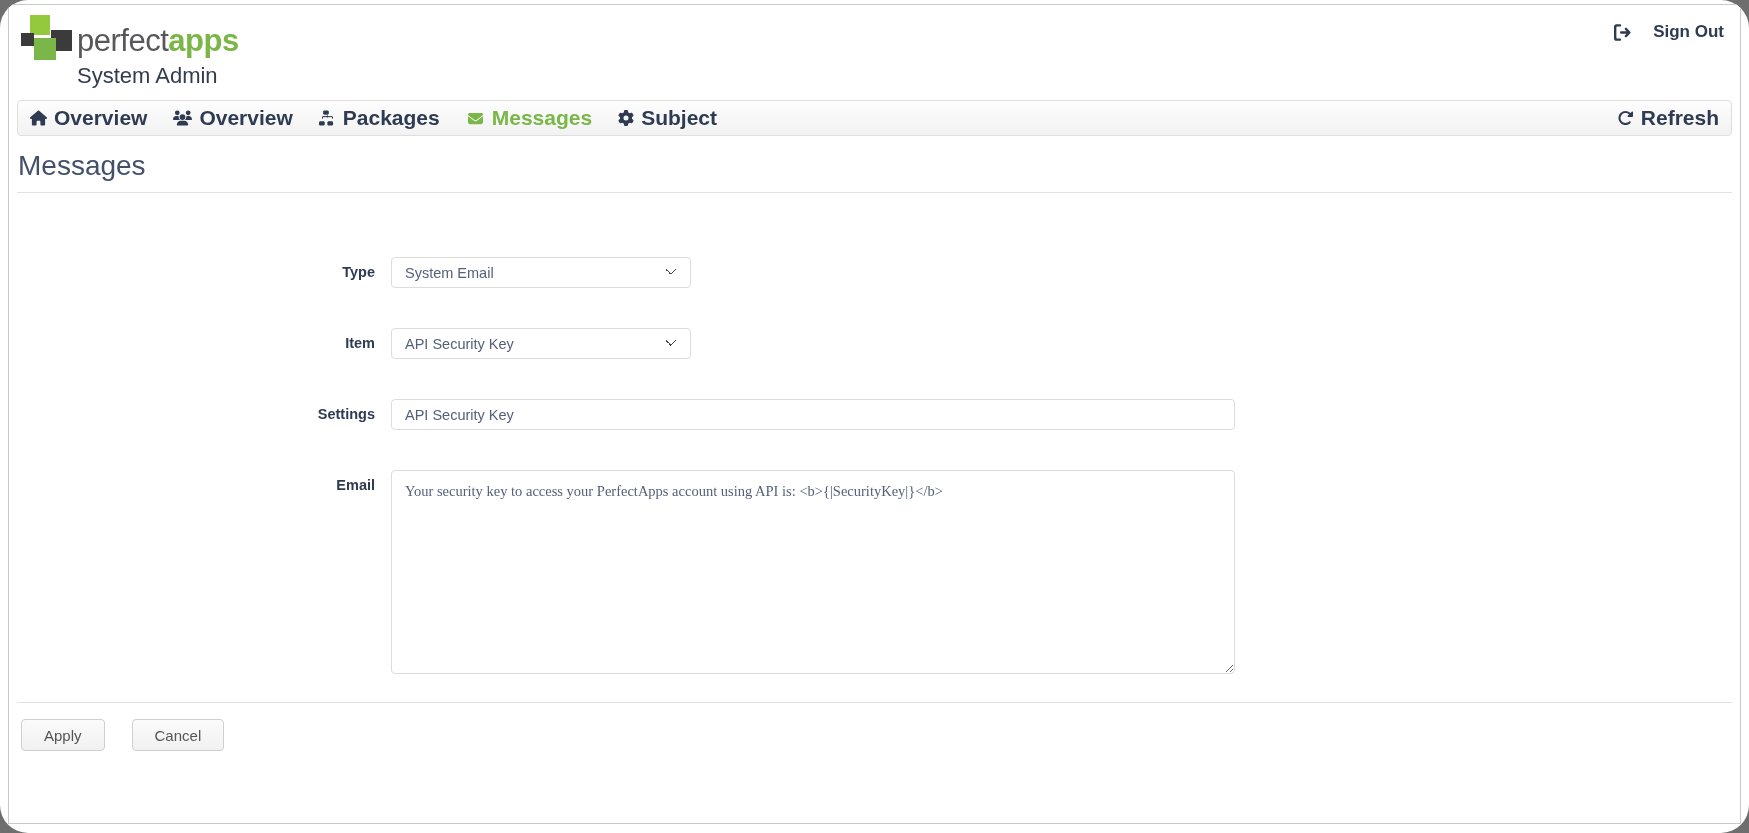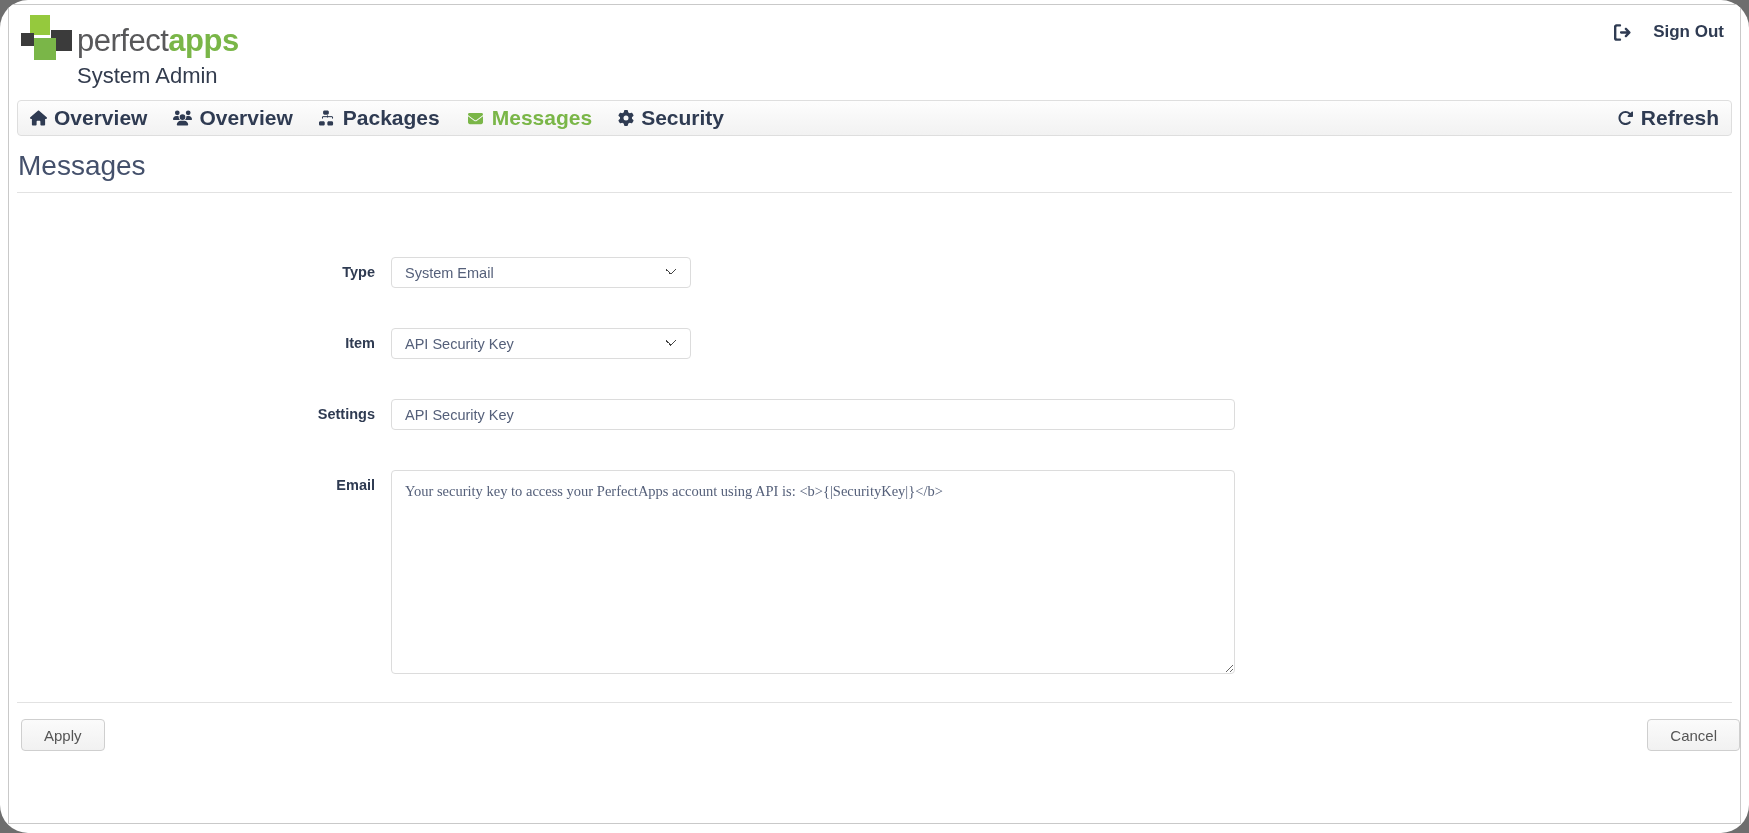--- a/index.html
+++ b/index.html
@@ -225,21 +225,20 @@
 
   .footer-hr {
     border: 0;
     border-top: 1px solid #e2e2e2;
     margin: 24px 8px 0 8px;
   }
   .footer-actions {
     display: flex;
     gap: 27px;
     padding: 16px 0 0 12px;
-    justify-content: space-between;
   }
 </style>
 </head>
 <body>
 
 <div class="viewport">
   <div class="page">
 
     <div class="header">
       <div class="brand">
@@ -306,21 +305,21 @@
         </span>
         <span>Messages</span>
       </a>
 
       <a class="navitem" href="#">
         <span>
           <svg width="16" height="16" viewBox="0 0 512 512" fill="#2f3b52">
               <path d="M495.9 166.6c3.2 8.7 .5 18.4-6.4 24.6l-43.3 39.4c1.1 8.3 1.7 16.8 1.7 25.4s-.6 17.1-1.7 25.4l43.3 39.4c6.9 6.2 9.6 15.9 6.4 24.6c-4.4 11.9-9.7 23.3-15.8 34.3l-4.7 8.1c-6.6 11-14 21.4-22.1 31.2c-5.9 7.2-15.7 9.6-24.5 6.8l-55.7-17.7c-13.4 10.3-28.2 18.9-44 25.4l-12.5 57.1c-2 9.1-9 16.3-18.2 17.8c-13.8 2.3-28 3.5-42.5 3.5s-28.7-1.2-42.5-3.5c-9.2-1.5-16.2-8.7-18.2-17.8l-12.5-57.1c-15.8-6.5-30.6-15.1-44-25.4L83.1 425.9c-8.8 2.8-18.6 .3-24.5-6.8c-8.1-9.8-15.5-20.2-22.1-31.2l-4.7-8.1c-6.1-11-11.4-22.4-15.8-34.3c-3.2-8.7-.5-18.4 6.4-24.6l43.3-39.4C64.6 273.1 64 264.6 64 256s.6-17.1 1.7-25.4L22.4 191.2c-6.9-6.2-9.6-15.9-6.4-24.6c4.4-11.9 9.7-23.3 15.8-34.3l4.7-8.1c6.6-11 14-21.4 22.1-31.2c5.9-7.2 15.7-9.6 24.5-6.8l55.7 17.7c13.4-10.3 28.2-18.9 44-25.4l12.5-57.1c2-9.1 9-16.3 18.2-17.8C227.3 1.2 241.5 0 256 0s28.7 1.2 42.5 3.5c9.2 1.5 16.2 8.7 18.2 17.8l12.5 57.1c15.8 6.5 30.6 15.1 44 25.4l55.7-17.7c8.8-2.8 18.6-.3 24.5 6.8c8.1 9.8 15.5 20.2 22.1 31.2l4.7 8.1c6.1 11 11.4 22.4 15.8 34.3zM256 336a80 80 0 1 0 0-160 80 80 0 1 0 0 160z"></path>
             </svg>
         </span>
-        <span>Security</span>
+        <span>Subject</span>
       </a>
 
       <a class="navitem navright" href="#">
         <span>
           <svg width="17" height="16" viewBox="0 0 512 512" fill="#2f3b52">
               <path d="M463.5 224H472c13.3 0 24-10.7 24-24V72c0-9.7-5.8-18.5-14.8-22.2s-19.3-1.7-26.2 5.2L413.4 96.6c-87.6-86.5-228.7-86.2-315.8 1c-87.5 87.5-87.5 229.3 0 316.8s229.3 87.5 316.8 0c12.5-12.5 12.5-32.8 0-45.3s-32.8-12.5-45.3 0c-62.5 62.5-163.8 62.5-226.3 0s-62.5-163.8 0-226.3c62.2-62.2 162.7-62.5 225.3-1L327 183c-6.9 6.9-8.9 17.2-5.2 26.2s12.5 14.8 22.2 14.8H463.5z"></path>
             </svg>
         </span>
         <span>Refresh</span>
       </a>

